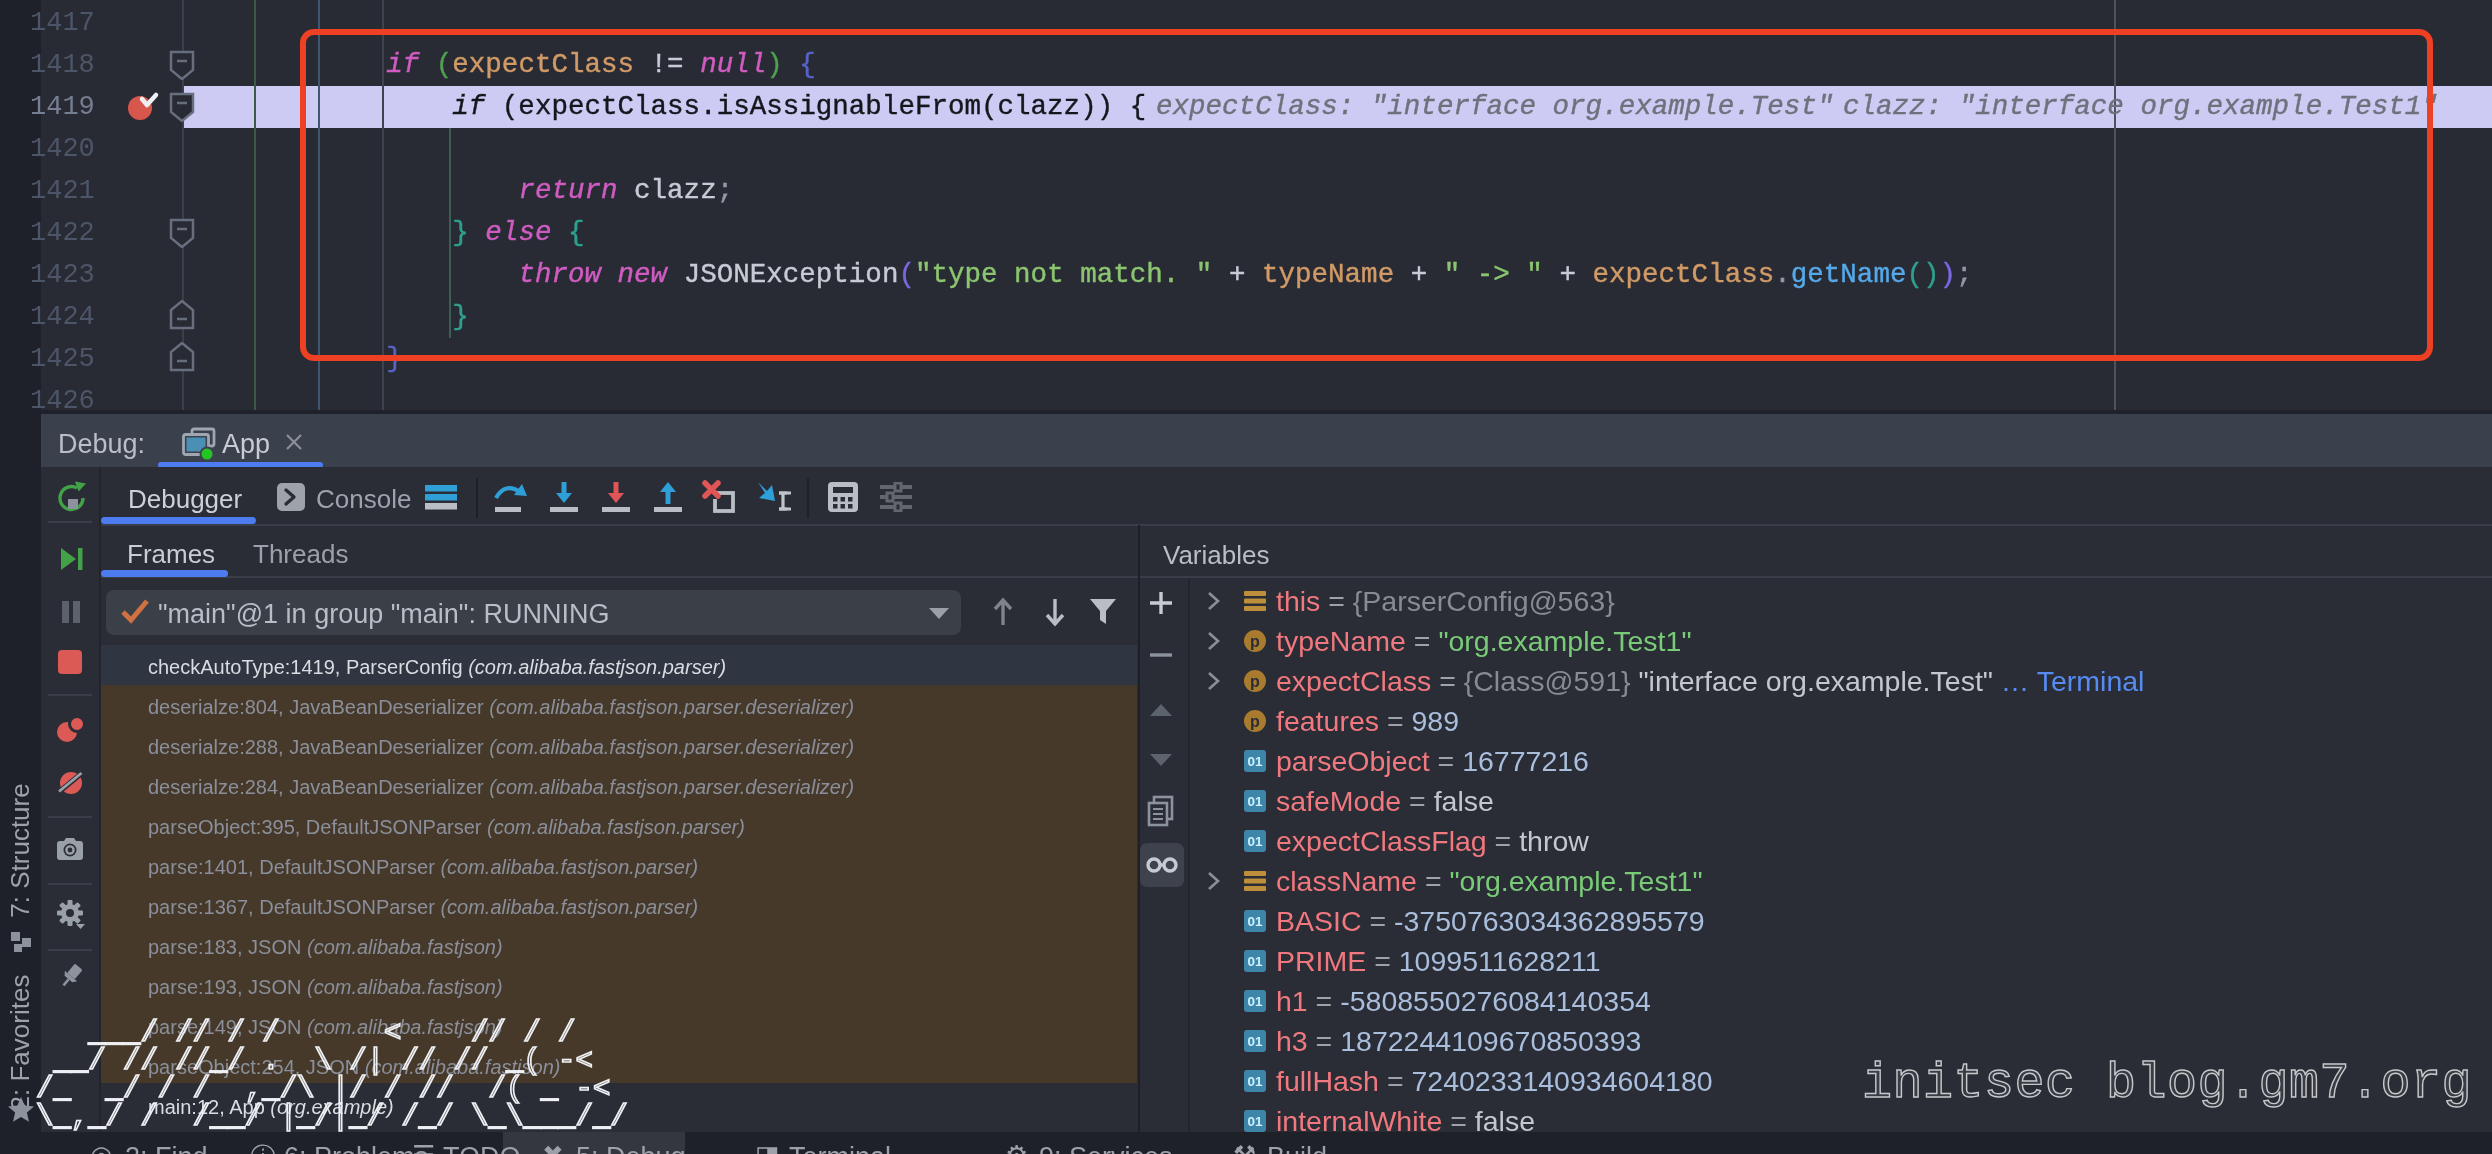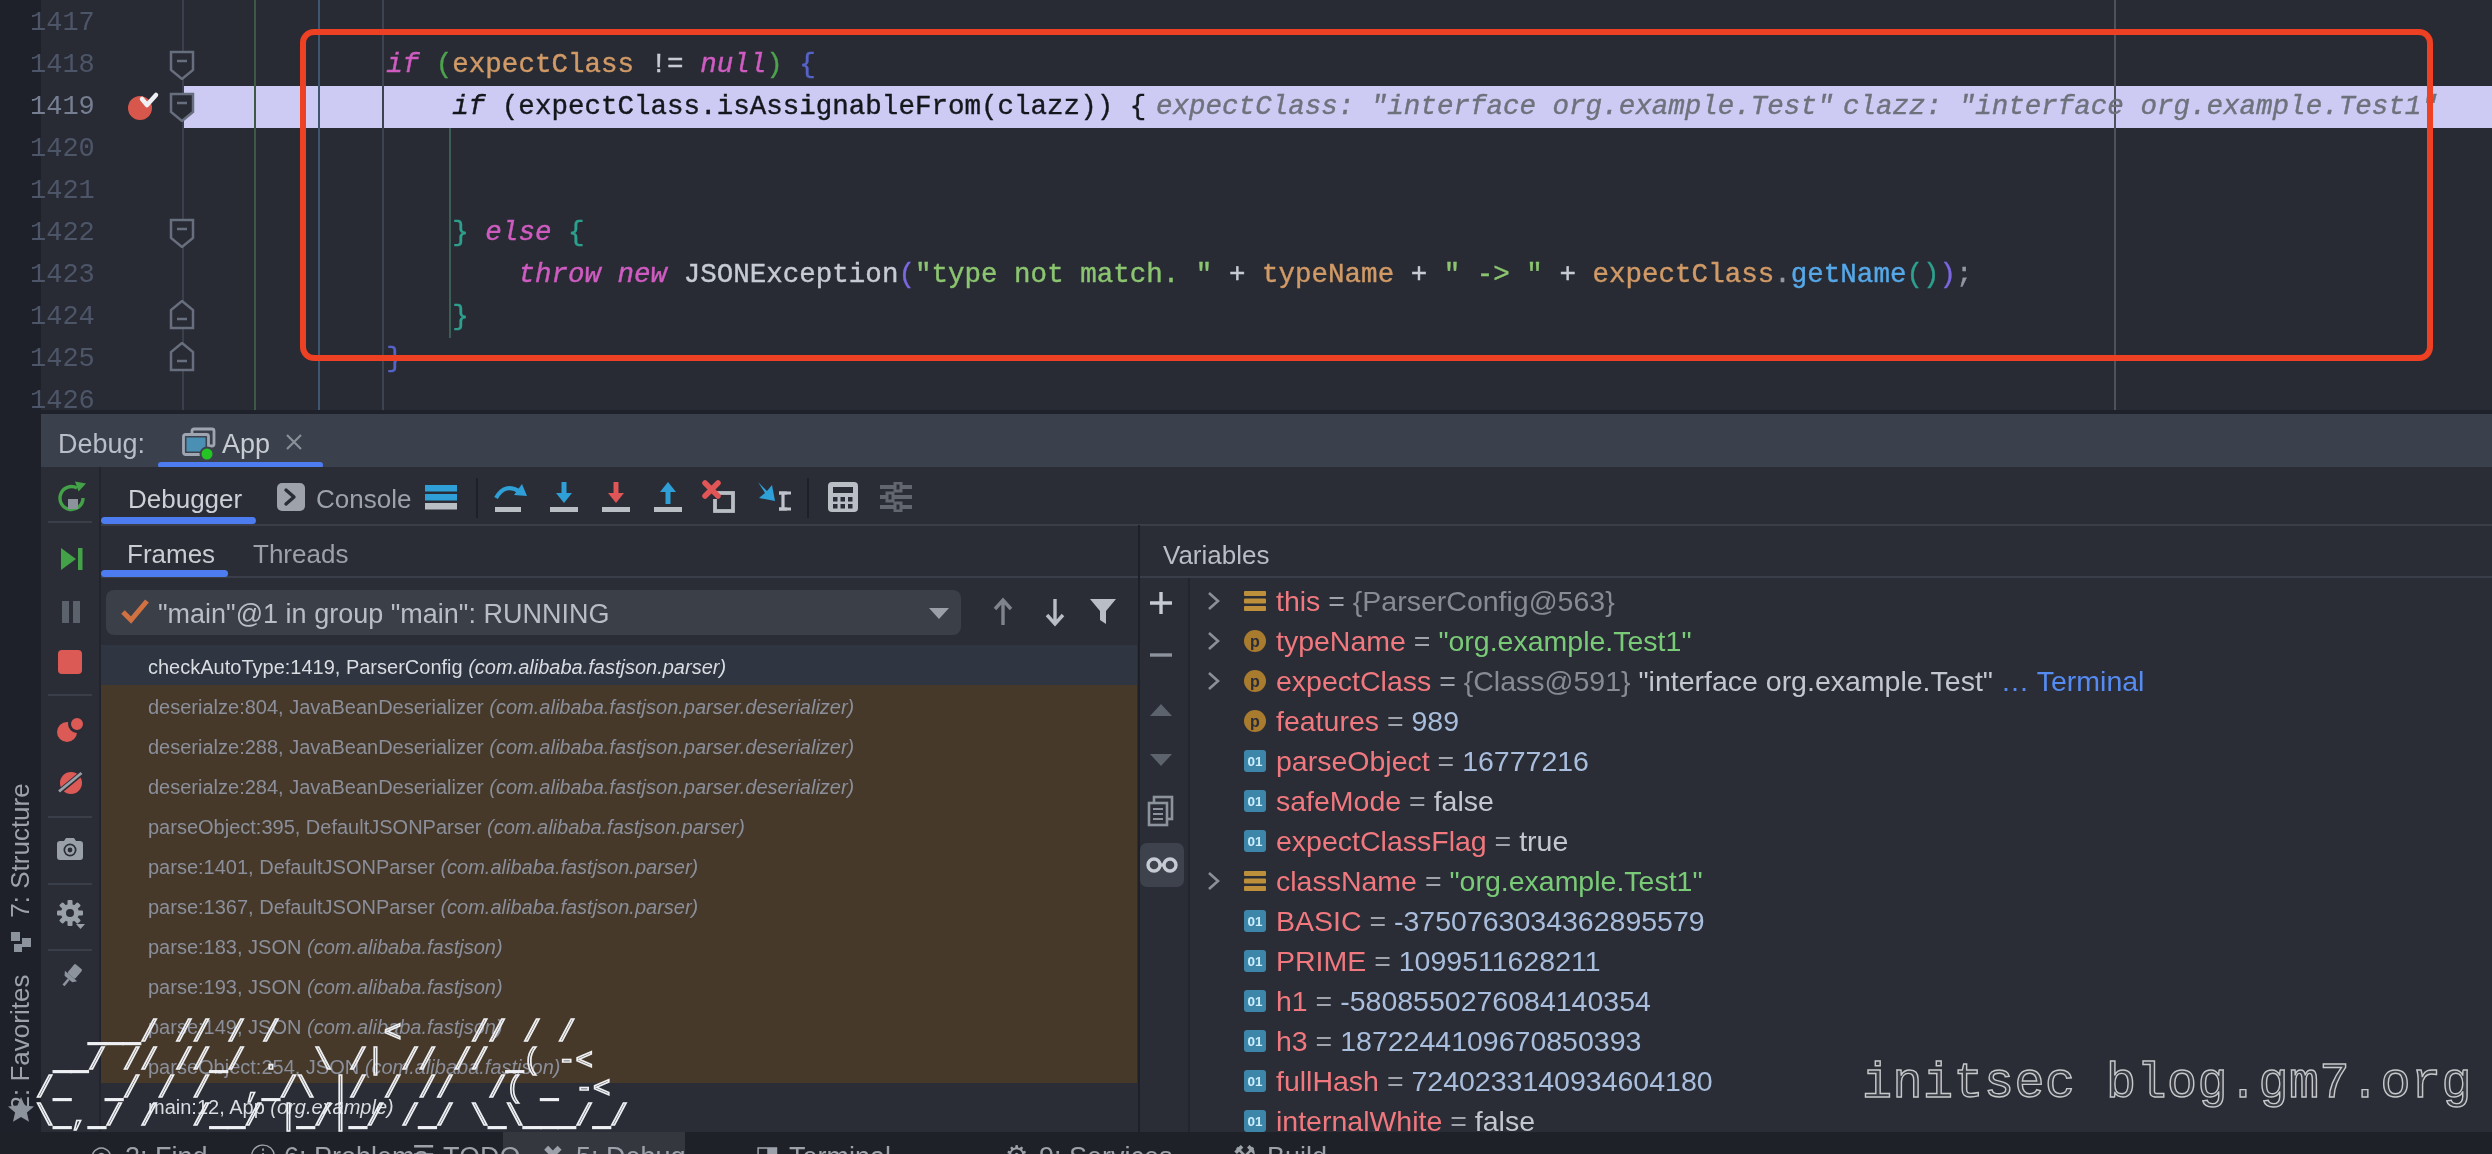--- a/index.html
+++ b/index.html
@@ -78,20 +78,21 @@
   <div class="a lnum" style="top:128px">1420</div>
   <div class="a lnum" style="top:170px">1421</div>
   <div class="a lnum" style="top:212px">1422</div>
   <div class="a lnum" style="top:254px">1423</div>
   <div class="a lnum" style="top:296px">1424</div>
   <div class="a lnum" style="top:338px">1425</div>
   <div class="a lnum" style="top:380px">1426</div>
 
   <div class="a codeline" style="top:44px;left:254px"><span class="kw">        if</span> <span class="green-p">(</span><span class="orange">expectClass</span> <span class="white">!=</span> <span class="kw">null</span><span class="green-p">)</span> <span class="indigo">{</span></div>
   <div class="a codeline" style="top:86px;left:254px"><span class="dark">            </span><span class="dark" style="font-style:italic">if</span><span class="dark"> (expectClass.isAssignableFrom(clazz)) {</span><span class="hint" style="position:absolute;left:902px;top:0">expectClass: "interface org.example.Test"</span><span class="hint" style="position:absolute;left:1589px;top:0">clazz: "interface org.example.Test1"</span></div>
+  <div class="a codeline" style="top:170px;left:254px">                <span class="kw">return</span> <span class="white">clazz</span><span class="gray">;</span></div>
   <div class="a codeline" style="top:212px;left:254px">            <span class="teal">}</span> <span class="kw">else</span> <span class="teal">{</span></div>
   <div class="a codeline" style="top:254px;left:254px">                <span class="kw">throw new</span> <span class="white">JSONException</span><span class="violet">(</span><span class="str">"type not match. "</span> <span class="white">+</span> <span class="orange">typeName</span> <span class="white">+</span> <span class="str">" -&gt; "</span> <span class="white">+</span> <span class="orange">expectClass</span><span class="gray">.</span><span class="blue">getName</span><span class="teal">()</span><span class="violet">)</span><span class="gray">;</span></div>
   <div class="a codeline" style="top:296px;left:254px">            <span class="teal">}</span></div>
   <div class="a codeline" style="top:338px;left:254px">        <span class="indigo">}</span></div>
 
   <svg class="a" style="left:118px;top:88px" width="46" height="40" viewBox="0 0 46 40">
     <circle cx="22" cy="20" r="12" fill="#d8574c"></circle>
     <path d="M24 11 l5 6 9 -10" stroke="#eef0f3" stroke-width="4.5" fill="none" stroke-linecap="round" stroke-linejoin="round"></path>
   </svg>
 
@@ -421,21 +422,21 @@
       <rect x="1" y="1" width="22" height="22" rx="3" fill="#3e85aa"></rect>
       <text x="12" y="17" text-anchor="middle" font-family="Liberation Sans" font-size="13.5" font-weight="bold" fill="#cdeffc">01</text>
     </svg>
 
   <div class="a vrow" style="left:1276px;top:581px"><span class="vname">this</span><span class="veq"> = </span><span class="vref">{ParserConfig@563}</span></div>
   <div class="a vrow" style="left:1276px;top:621px"><span class="vname">typeName</span><span class="veq"> = </span><span class="vstr">"org.example.Test1"</span></div>
   <div class="a vrow" style="left:1276px;top:661px"><span class="vname">expectClass</span><span class="veq"> = </span><span class="vref">{Class@591}</span><span class="vplain"> "interface org.example.Test" </span><span class="vlink">… Terminal</span></div>
   <div class="a vrow" style="left:1276px;top:701px"><span class="vname">features</span><span class="veq"> = </span><span class="vnum">989</span></div>
   <div class="a vrow" style="left:1276px;top:741px"><span class="vname">parseObject</span><span class="veq"> = </span><span class="vnum">16777216</span></div>
   <div class="a vrow" style="left:1276px;top:781px"><span class="vname">safeMode</span><span class="veq"> = </span><span class="vplain">false</span></div>
-  <div class="a vrow" style="left:1276px;top:821px"><span class="vname">expectClassFlag</span><span class="veq"> = </span><span class="vplain">true</span></div>
+  <div class="a vrow" style="left:1276px;top:821px"><span class="vname">expectClassFlag</span><span class="veq"> = </span><span class="vplain">throw</span></div>
   <div class="a vrow" style="left:1276px;top:861px"><span class="vname">className</span><span class="veq"> = </span><span class="vstr">"org.example.Test1"</span></div>
   <div class="a vrow" style="left:1276px;top:901px"><span class="vname">BASIC</span><span class="veq"> = </span><span class="vnum">-3750763034362895579</span></div>
   <div class="a vrow" style="left:1276px;top:941px"><span class="vname">PRIME</span><span class="veq"> = </span><span class="vnum">1099511628211</span></div>
   <div class="a vrow" style="left:1276px;top:981px"><span class="vname">h1</span><span class="veq"> = </span><span class="vnum">-5808550276084140354</span></div>
   <div class="a vrow" style="left:1276px;top:1021px"><span class="vname">h3</span><span class="veq"> = </span><span class="vnum">1872244109670850393</span></div>
   <div class="a vrow" style="left:1276px;top:1061px"><span class="vname">fullHash</span><span class="veq"> = </span><span class="vnum">7240233140934604180</span></div>
   <div class="a vrow" style="left:1276px;top:1101px"><span class="vname">internalWhite</span><span class="veq"> = </span><span class="vplain">false</span></div>
 </div>
 <div class="a" id="ascii">
     <pre class="mono" style="font-size:29px;line-height:28px;color:transparent;-webkit-text-stroke:1.7px #eef0f4">   ___/ // / /      &lt;    // / /

